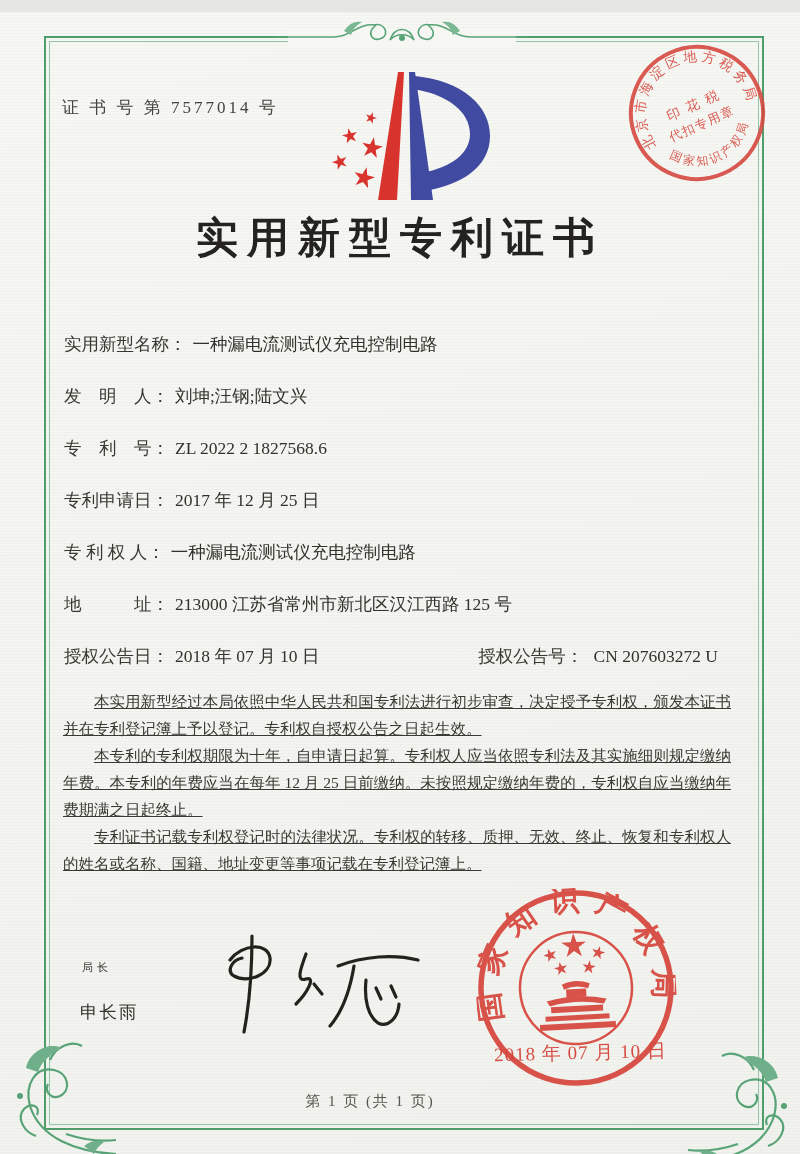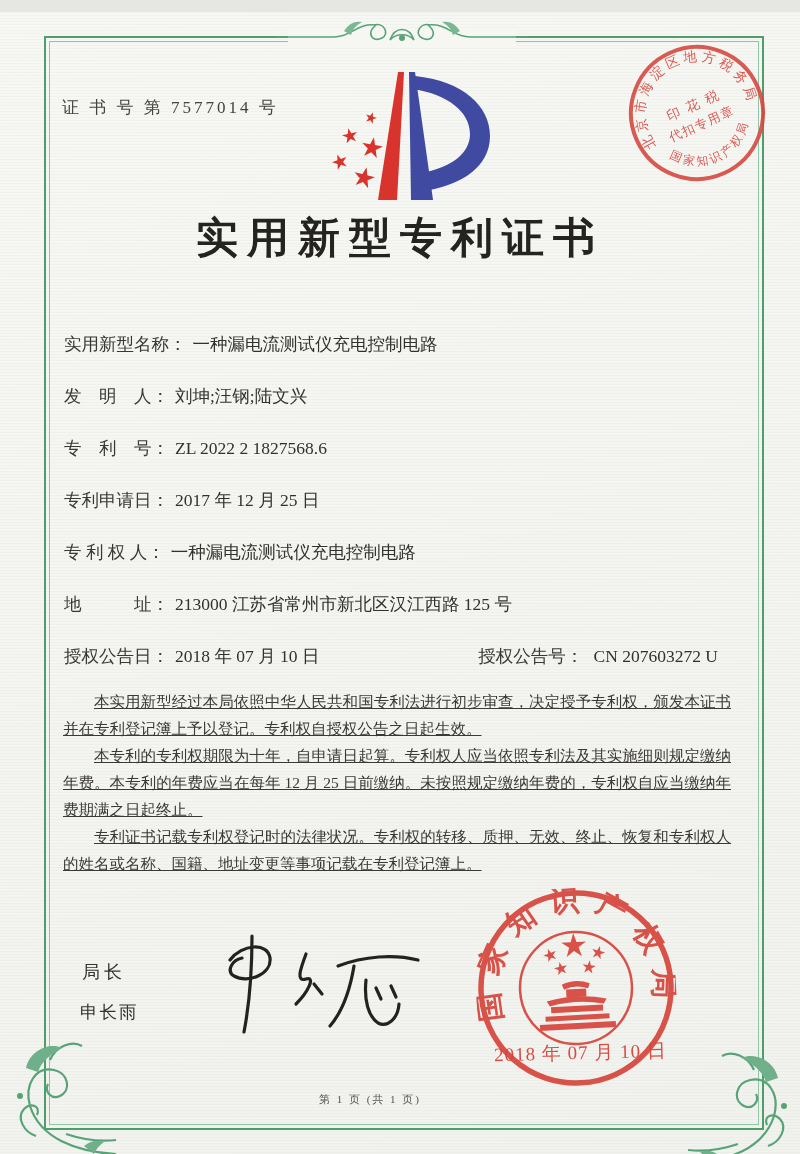--- a/index.html
+++ b/index.html
@@ -15,24 +15,24 @@
   .title{position:absolute;left:0;right:0;top:198px;text-align:center;font-size:42px;font-weight:bold;
     letter-spacing:9px;color:#24231f;}
   .fields{position:absolute;left:64px;top:318px;right:70px;font-size:17.5px;}
   .frow{display:flex;margin-bottom:24px;line-height:28px;white-space:nowrap;}
   .flabel{color:#3a3833;}
   .fvalue{color:#33312c;margin-left:6px;}
   .grant-pair2{margin-left:auto;padding-right:12px;}
   .paras{position:absolute;left:63px;top:676px;width:668px;font-size:15.5px;line-height:27px;
     text-align:justify;color:#3b3934;text-decoration:underline;}
   .paras p{margin:0;text-indent:2em;}
-  .sign-role{position:absolute;left:82px;top:948px;font-size:18px;letter-spacing:4px;text-align:center;}
+  .sign-role{position:absolute;left:82px;top:948px;font-size:11px;letter-spacing:4px;text-align:center;}
   .sign-name{position:absolute;left:80px;top:988px;font-size:17.5px;letter-spacing:2px;}
   .signature{position:absolute;left:186px;top:914px;}
-  .footer{position:absolute;left:0px;right:60px;top:1080px;text-align:center;font-size:11px;
+  .footer{position:absolute;left:0px;right:60px;top:1080px;text-align:center;font-size:15px;
     letter-spacing:2px;color:#57554f;}
   .stamp-tax{position:absolute;left:622px;top:26px;width:150px;height:150px;transform:rotate(-24deg);opacity:.88;}
   .seal{position:absolute;left:476px;top:876px;width:200px;height:200px;opacity:.92;transform:rotate(-3deg);}
   .seal-date{position:absolute;left:494px;top:1028px;font-size:19px;color:#d6453c;letter-spacing:1px;
     transform:rotate(-1.5deg);opacity:.95;}
   .orn-top{position:absolute;left:272px;top:2px;}
   .orn-bl{position:absolute;left:6px;top:1026px;}
   .orn-br{position:absolute;left:686px;top:1036px;transform:scaleX(-1);}
   svg text{font-family:"Liberation Serif","DejaVu Serif",serif;}
 </style>

